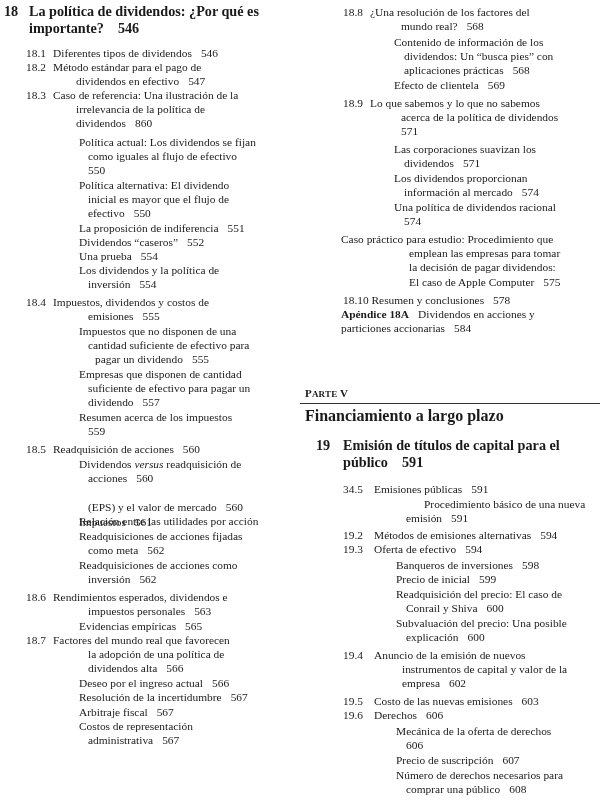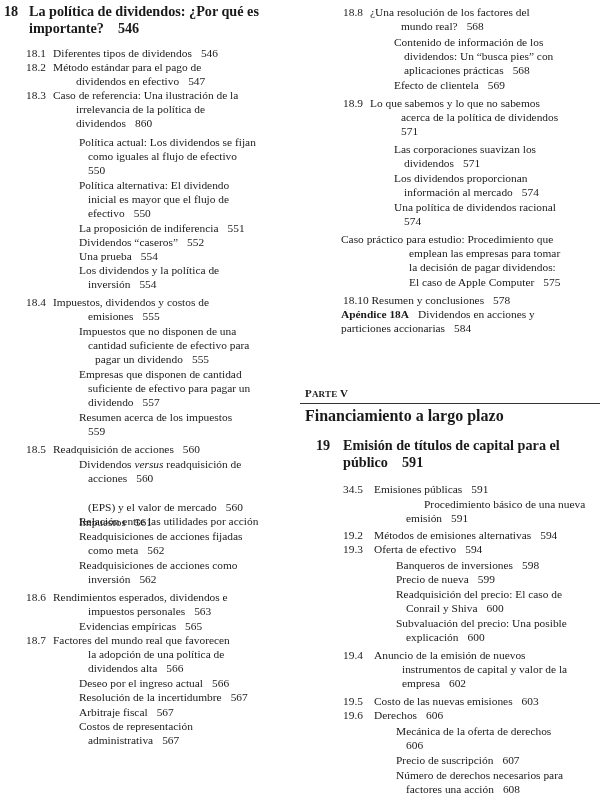--- a/index.html
+++ b/index.html
@@ -123,29 +123,29 @@
     <span>público</span><span class="pg" style="margin-left:14px">591</span>
   </div>
 
   <div id="right-lines19">
       <div class="line" style="left: 43px; top: 482px;"><span style="display: inline-block; width: 31px;">34.5</span><span>Emisiones públicas</span><span class="pg">591</span></div>
       <div class="line" style="left: 112px; top: 497px; margin-left: 12px;"><span>Procedimiento básico de una nueva</span></div>
       <div class="line" style="left: 106px; top: 511px;"><span>emisión</span><span class="pg">591</span></div>
       <div class="line" style="left: 43px; top: 528px;"><span style="display: inline-block; width: 31px;">19.2</span><span>Métodos de emisiones alternativas</span><span class="pg">594</span></div>
       <div class="line" style="left: 43px; top: 542px;"><span style="display: inline-block; width: 31px;">19.3</span><span>Oferta de efectivo</span><span class="pg">594</span></div>
       <div class="line" style="left: 96px; top: 558px;"><span>Banqueros de inversiones</span><span class="pg">598</span></div>
-      <div class="line" style="left: 96px; top: 572px;"><span>Precio de nueva</span><span class="pg">599</span></div>
+      <div class="line" style="left: 96px; top: 572px;"><span>Precio de inicial</span><span class="pg">599</span></div>
       <div class="line" style="left: 96px; top: 587px;"><span>Readquisición del precio: El caso de</span></div>
       <div class="line" style="left: 106px; top: 601px;"><span>Conrail y Shiva</span><span class="pg">600</span></div>
       <div class="line" style="left: 96px; top: 616px;"><span>Subvaluación del precio: Una posible</span></div>
       <div class="line" style="left: 106px; top: 630px;"><span>explicación</span><span class="pg">600</span></div>
       <div class="line" style="left: 43px; top: 648px;"><span style="display: inline-block; width: 31px;">19.4</span><span>Anuncio de la emisión de nuevos</span></div>
       <div class="line" style="left: 102px; top: 662px;"><span>instrumentos de capital y valor de la</span></div>
       <div class="line" style="left: 102px; top: 676px;"><span>empresa</span><span class="pg">602</span></div>
       <div class="line" style="left: 43px; top: 694px;"><span style="display: inline-block; width: 31px;">19.5</span><span>Costo de las nuevas emisiones</span><span class="pg">603</span></div>
       <div class="line" style="left: 43px; top: 708px;"><span style="display: inline-block; width: 31px;">19.6</span><span>Derechos</span><span class="pg">606</span></div>
       <div class="line" style="left: 96px; top: 724px;"><span>Mecánica de la oferta de derechos</span></div>
       <div class="line" style="left: 106px; top: 738px;"><span>606</span></div>
       <div class="line" style="left: 96px; top: 753px;"><span>Precio de suscripción</span><span class="pg">607</span></div>
       <div class="line" style="left: 96px; top: 768px;"><span>Número de derechos necesarios para</span></div>
-      <div class="line" style="left: 106px; top: 782px;"><span>factores una acción</span><span class="pg">608</span></div>
+      <div class="line" style="left: 106px; top: 782px;"><span>comprar una público</span><span class="pg">608</span></div>
     </div>
 </div>
 
 </body></html>

